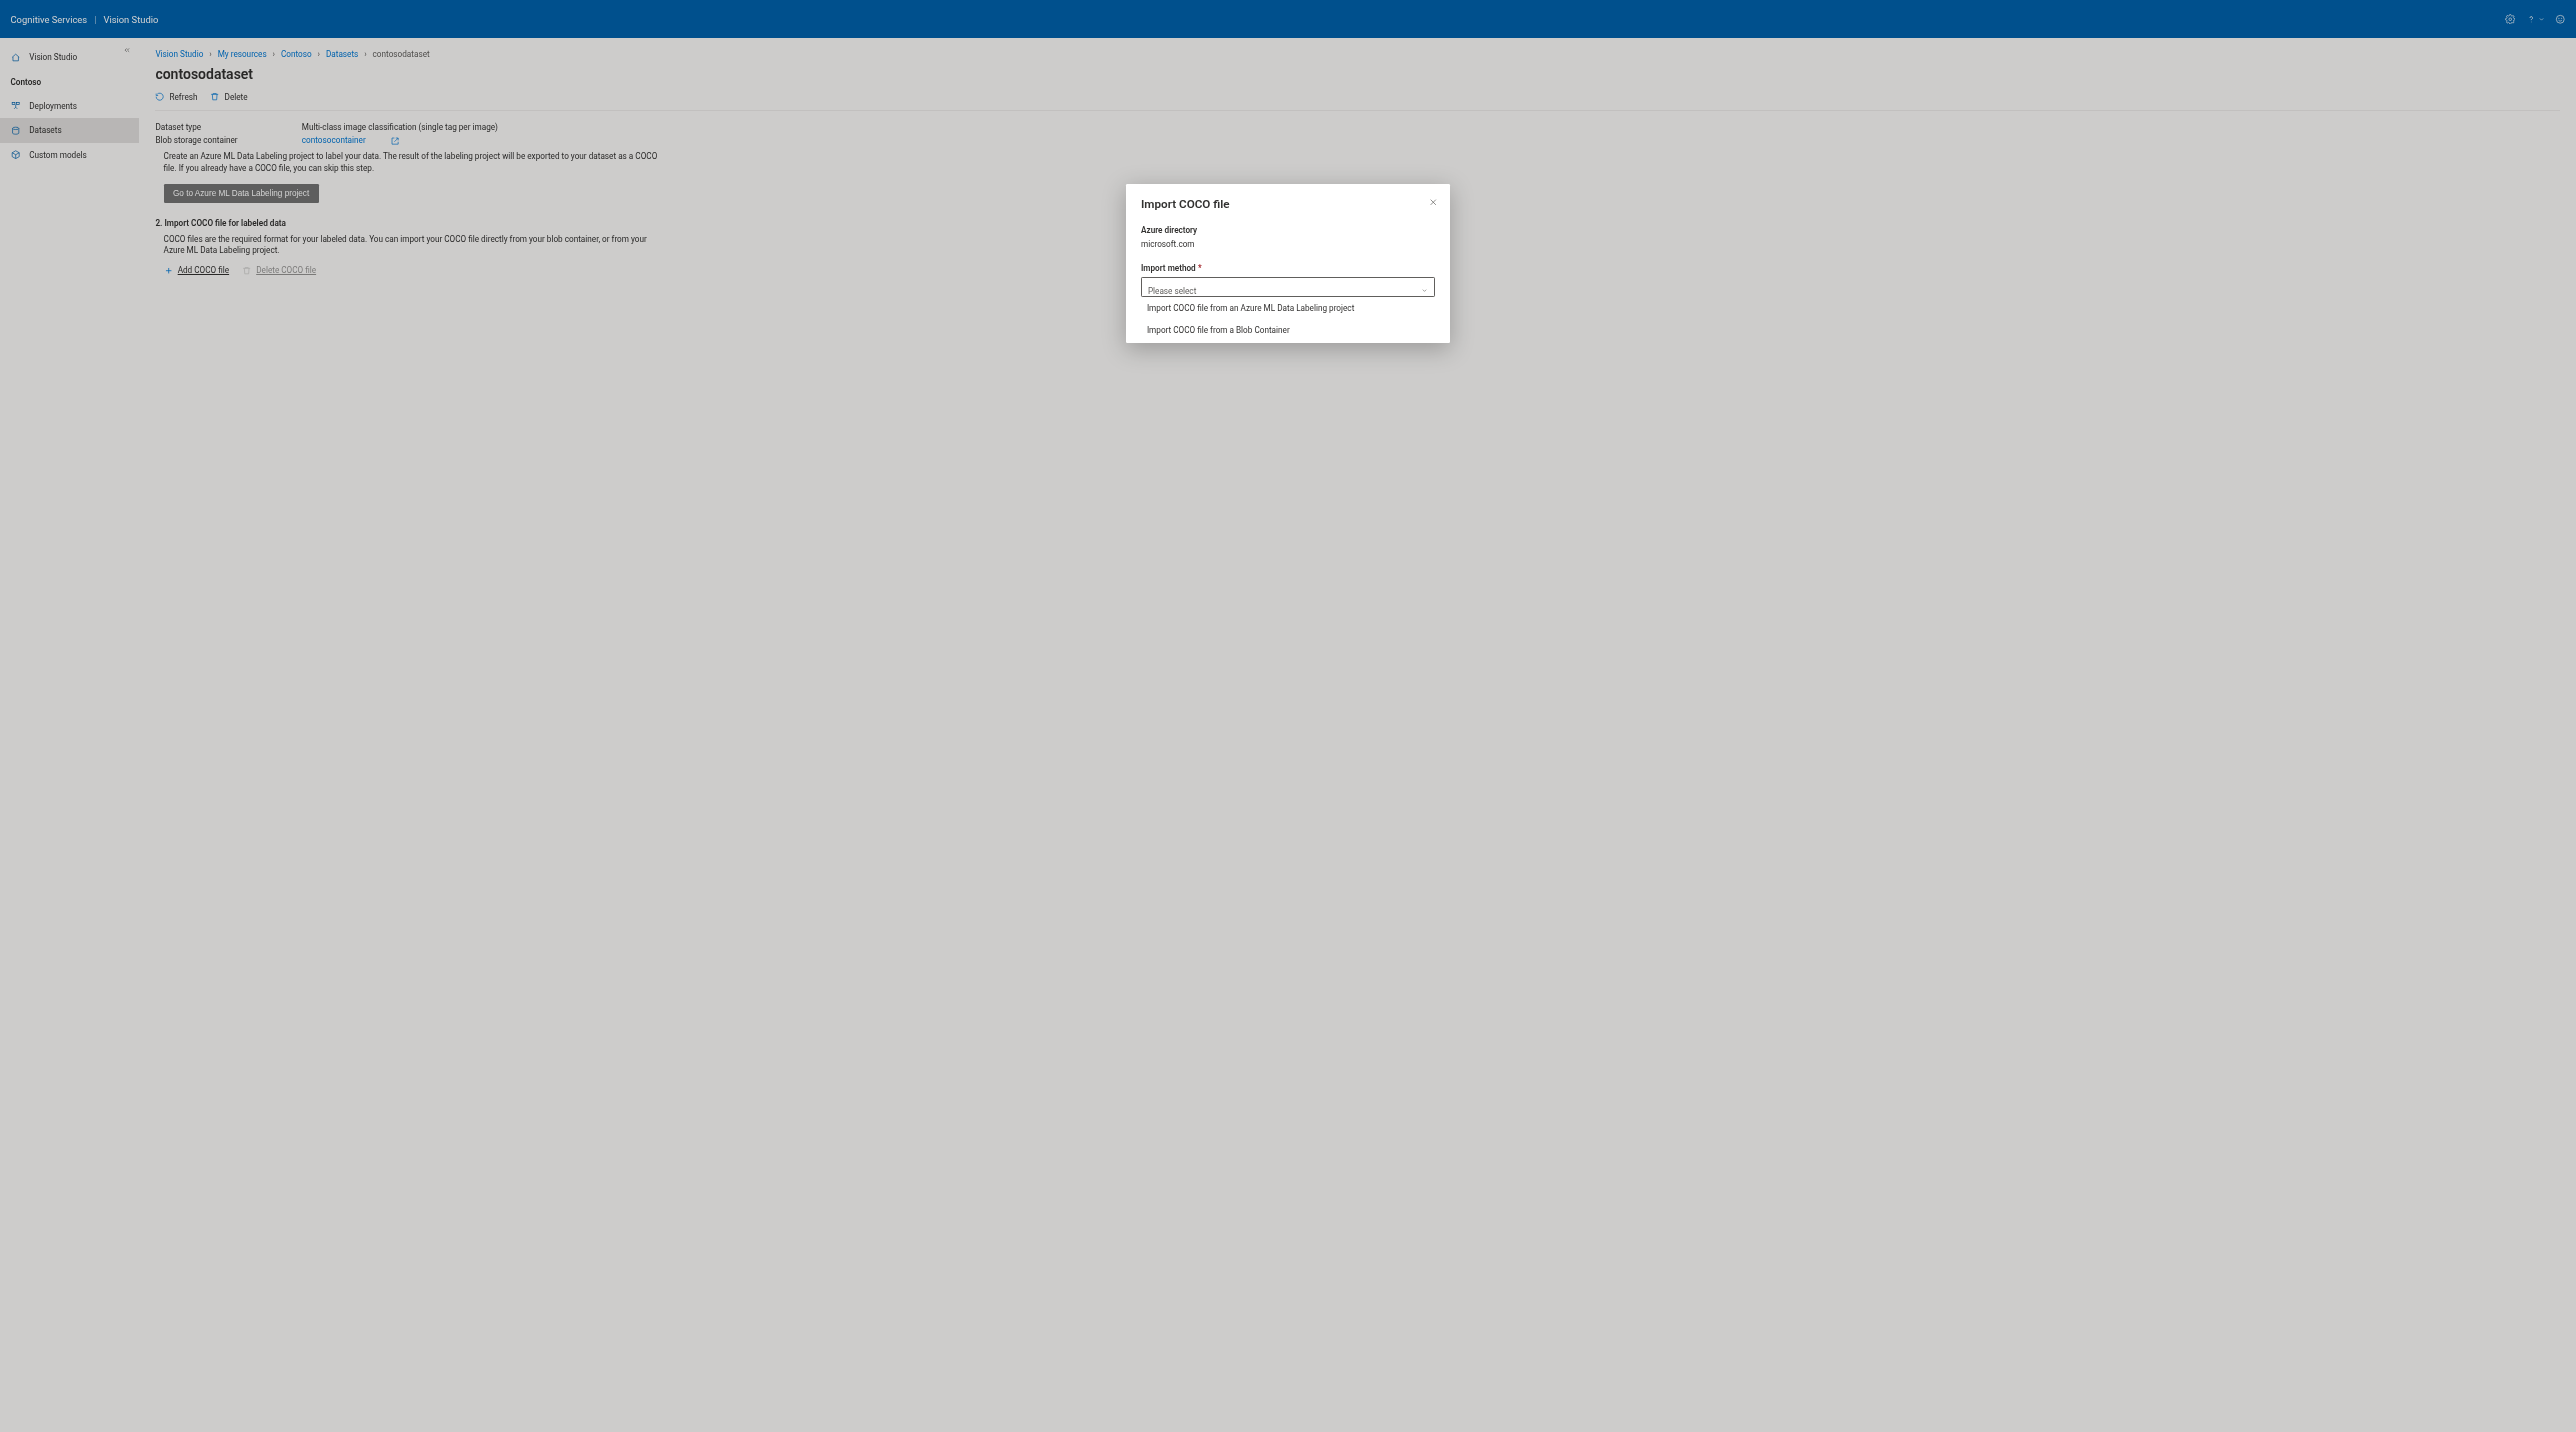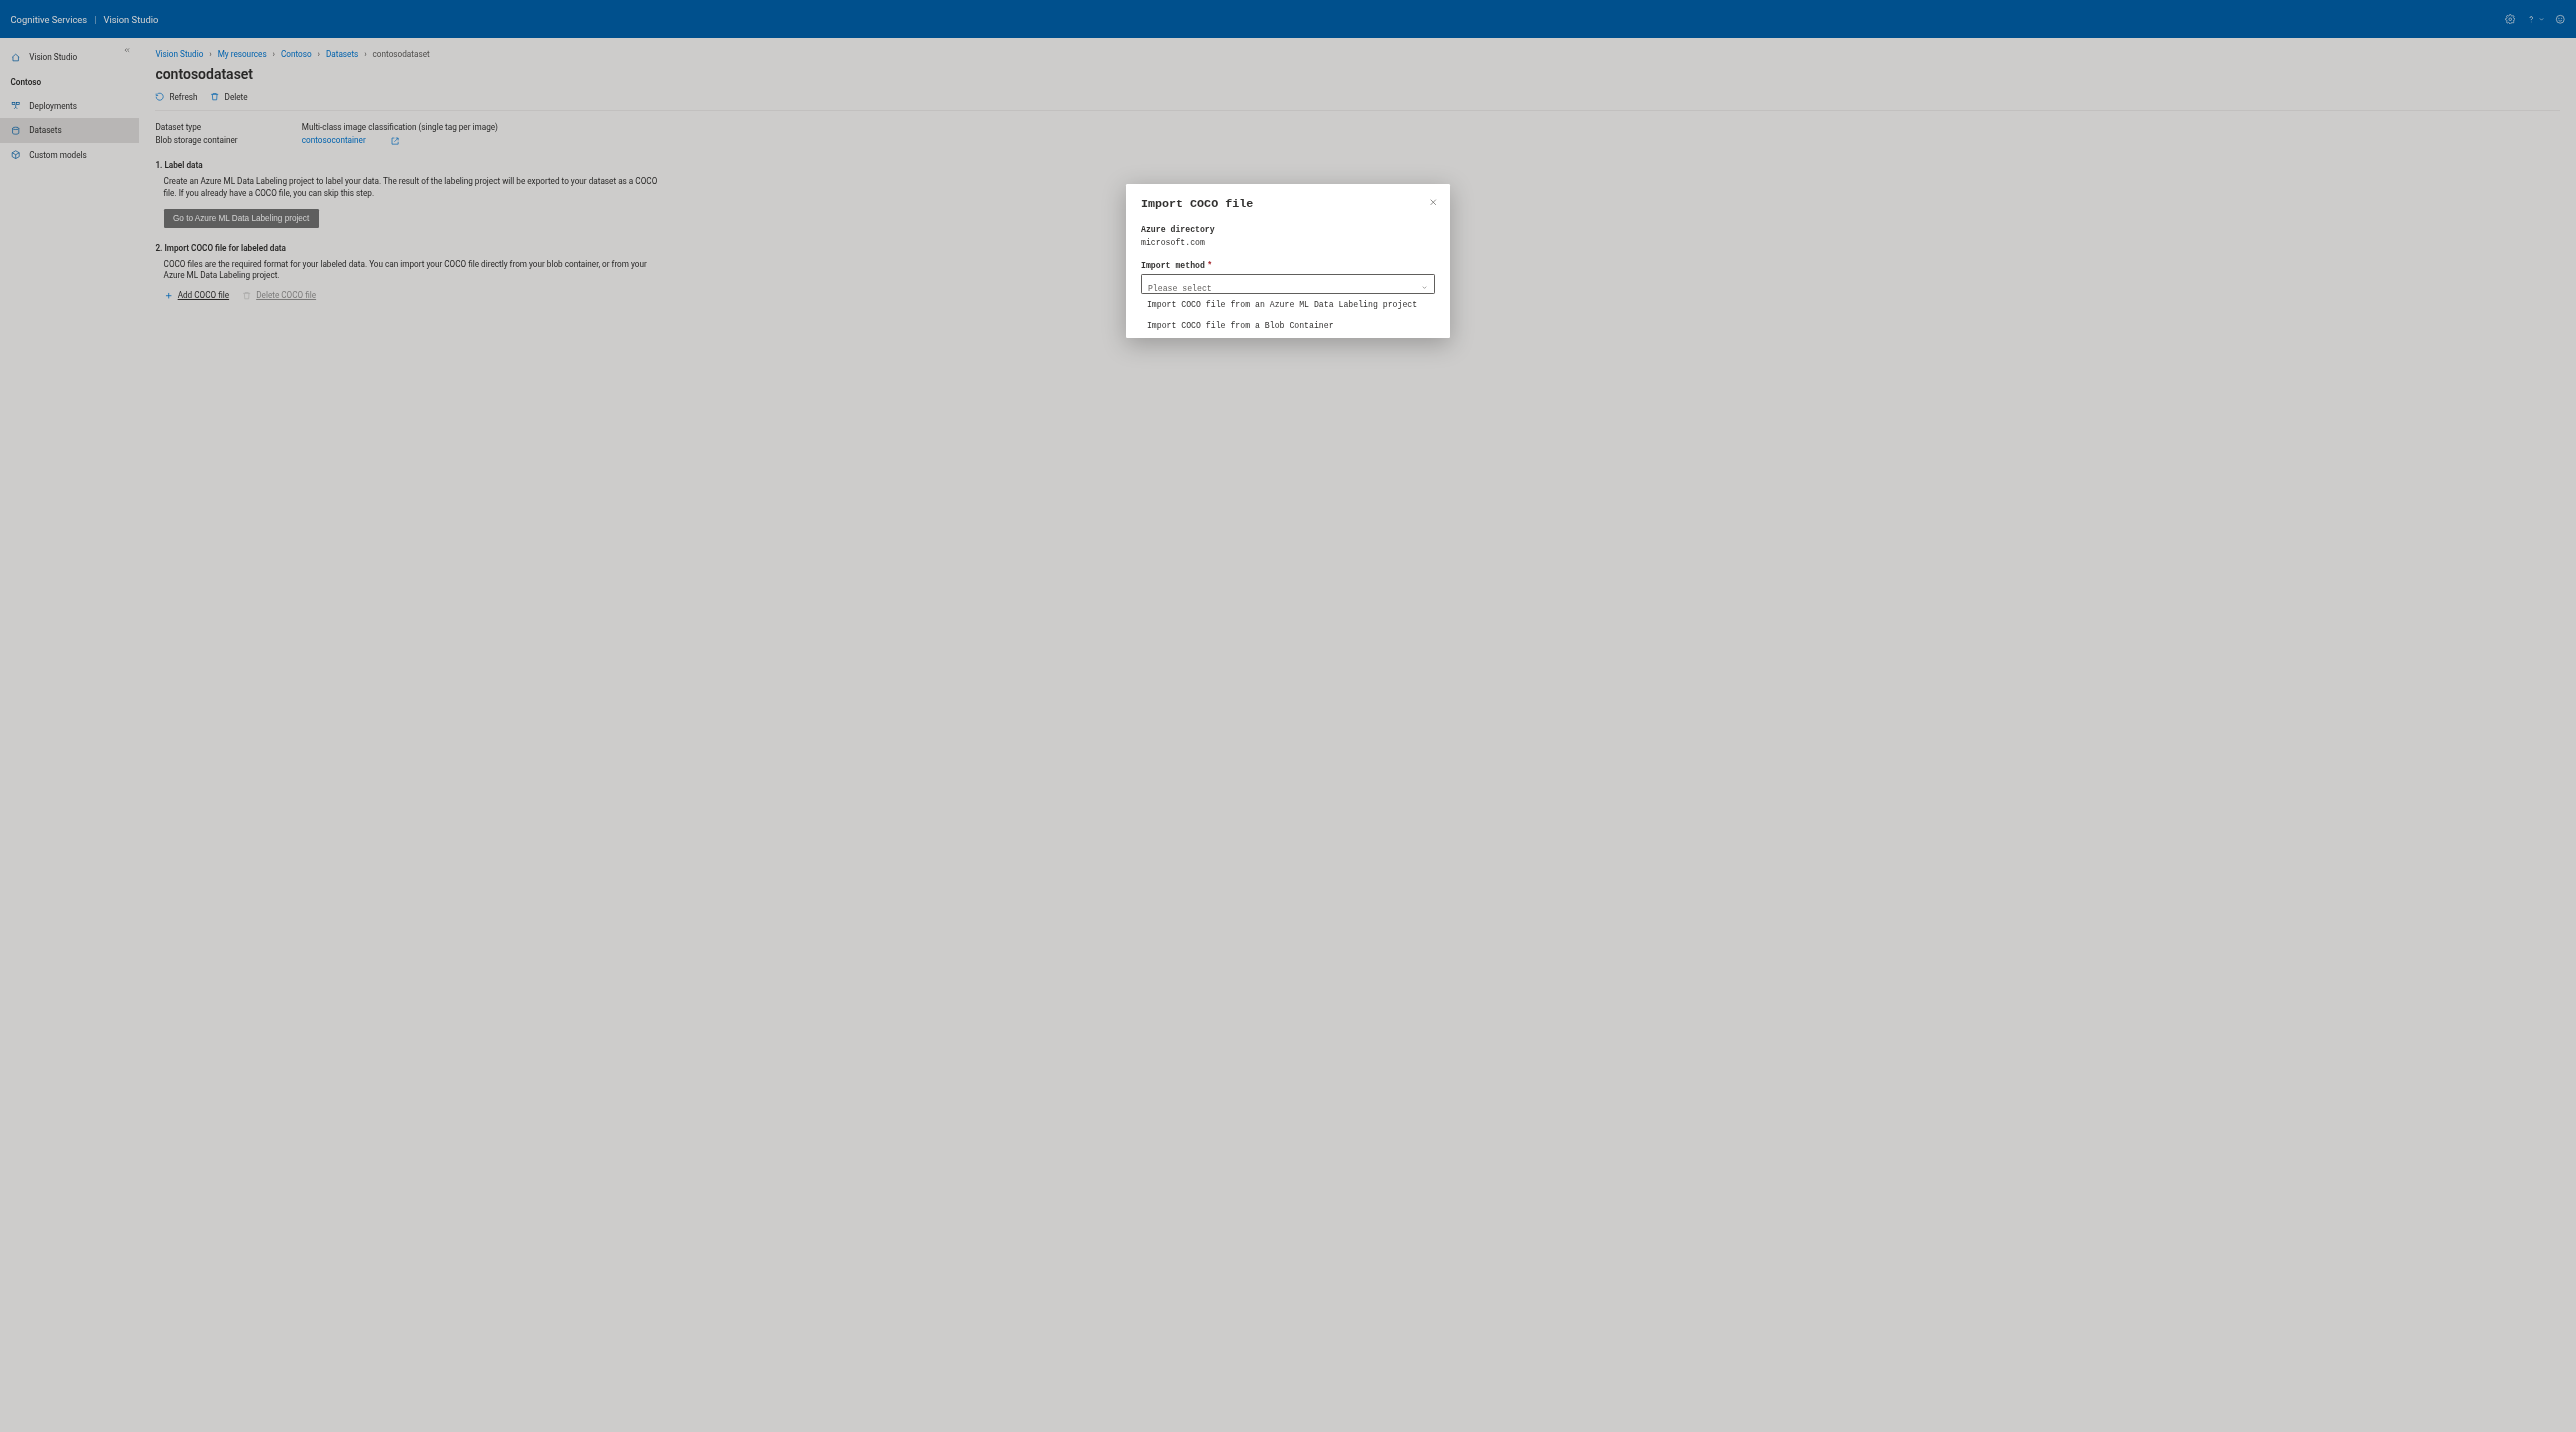--- a/index.html
+++ b/index.html
@@ -75,21 +75,20 @@
     position: absolute; inset: 0;
     background: rgba(0,0,0,0.18);
     display: flex; align-items: flex-start; justify-content: center;
     padding-top: 184px;
   }
   .modal {
     width: 324px; background: #fff; border-radius: 1.2px;
     box-shadow: 0 5.9px 23.4px rgba(0,0,0,0.25);
     padding: 13px 15px 0 15px;
     position: relative;
-    font-family: Liberation Mono, monospace;
   }
   .modal-title { font-size: 11.7px; font-weight: 600; }
   .modal-close { position: absolute; right: 11.7px; top: 13px; cursor: pointer; color: #605e5c; width: 10.5px; height: 10.5px; }
   .modal-close svg { width: 10.5px; height: 10.5px; }
   .form-label { font-weight: 600; margin-top: 14px; display: block; }
   .form-static { margin-top: 3.5px; color: #323130; }
   .req { color: #a4262c; margin-left: 2.3px; }
   .select {
     width: 100%; border: 0.6px solid #605e5c; border-radius: 1.2px;
     height: 20px; margin-top: 4.7px;
@@ -252,21 +251,20 @@
               <svg viewBox="0 0 24 24" fill="none" stroke="currentColor" stroke-width="2">
                   <path d="M14 3h7v7"></path>
                   <path d="M10 14L21 3"></path>
                   <path d="M21 14v7H3V3h7"></path>
                 </svg>
             </span>
           </div>
         </div>
       </div>
 
-      <div class="section-heading">1. Label data</div>
       <div class="section-body">Create an Azure ML Data Labeling project to label your data. The result of the labeling project will be exported to your dataset as a COCO file. If you already have a COCO file, you can skip this step.</div>
       <div style="padding-left:8.2px">
         <button class="primary-btn">Go to Azure ML Data Labeling project</button>
       </div>
 
       <div class="section-heading">2. Import COCO file for labeled data</div>
       <div class="section-body">COCO files are the required format for your labeled data. You can import your COCO file directly from your blob container, or from your Azure ML Data Labeling project.</div>
       <div class="inline-actions">
         <div class="action">
           <span class="ico">

